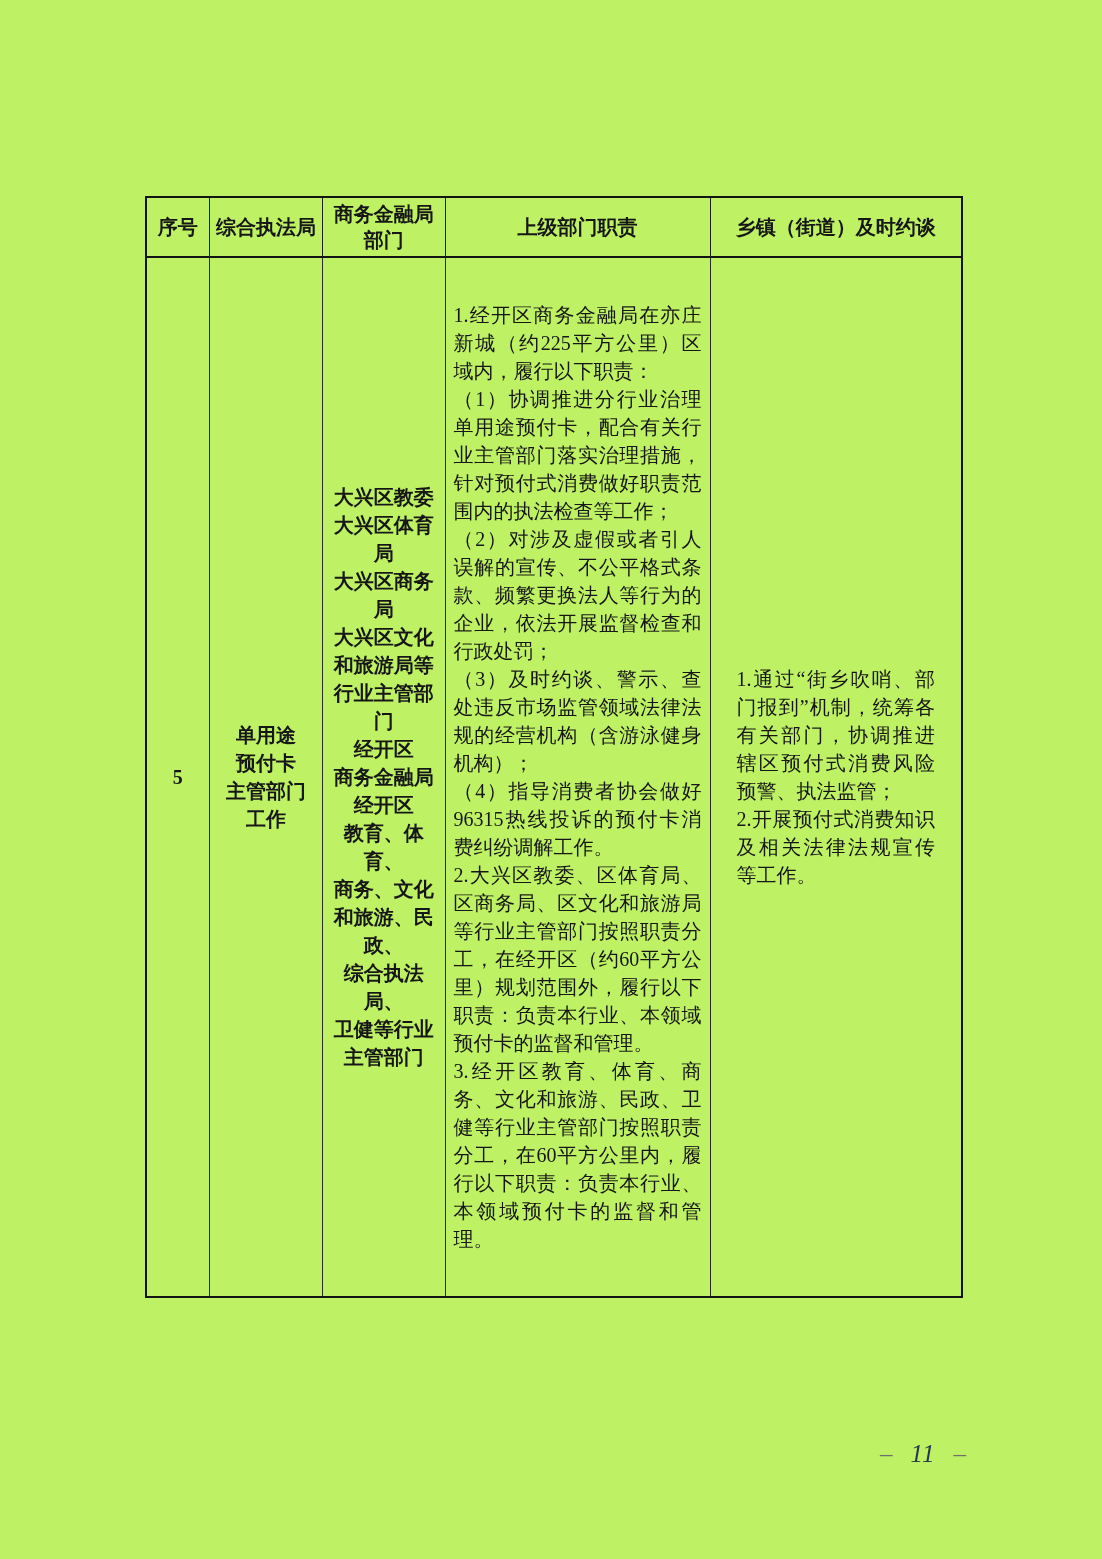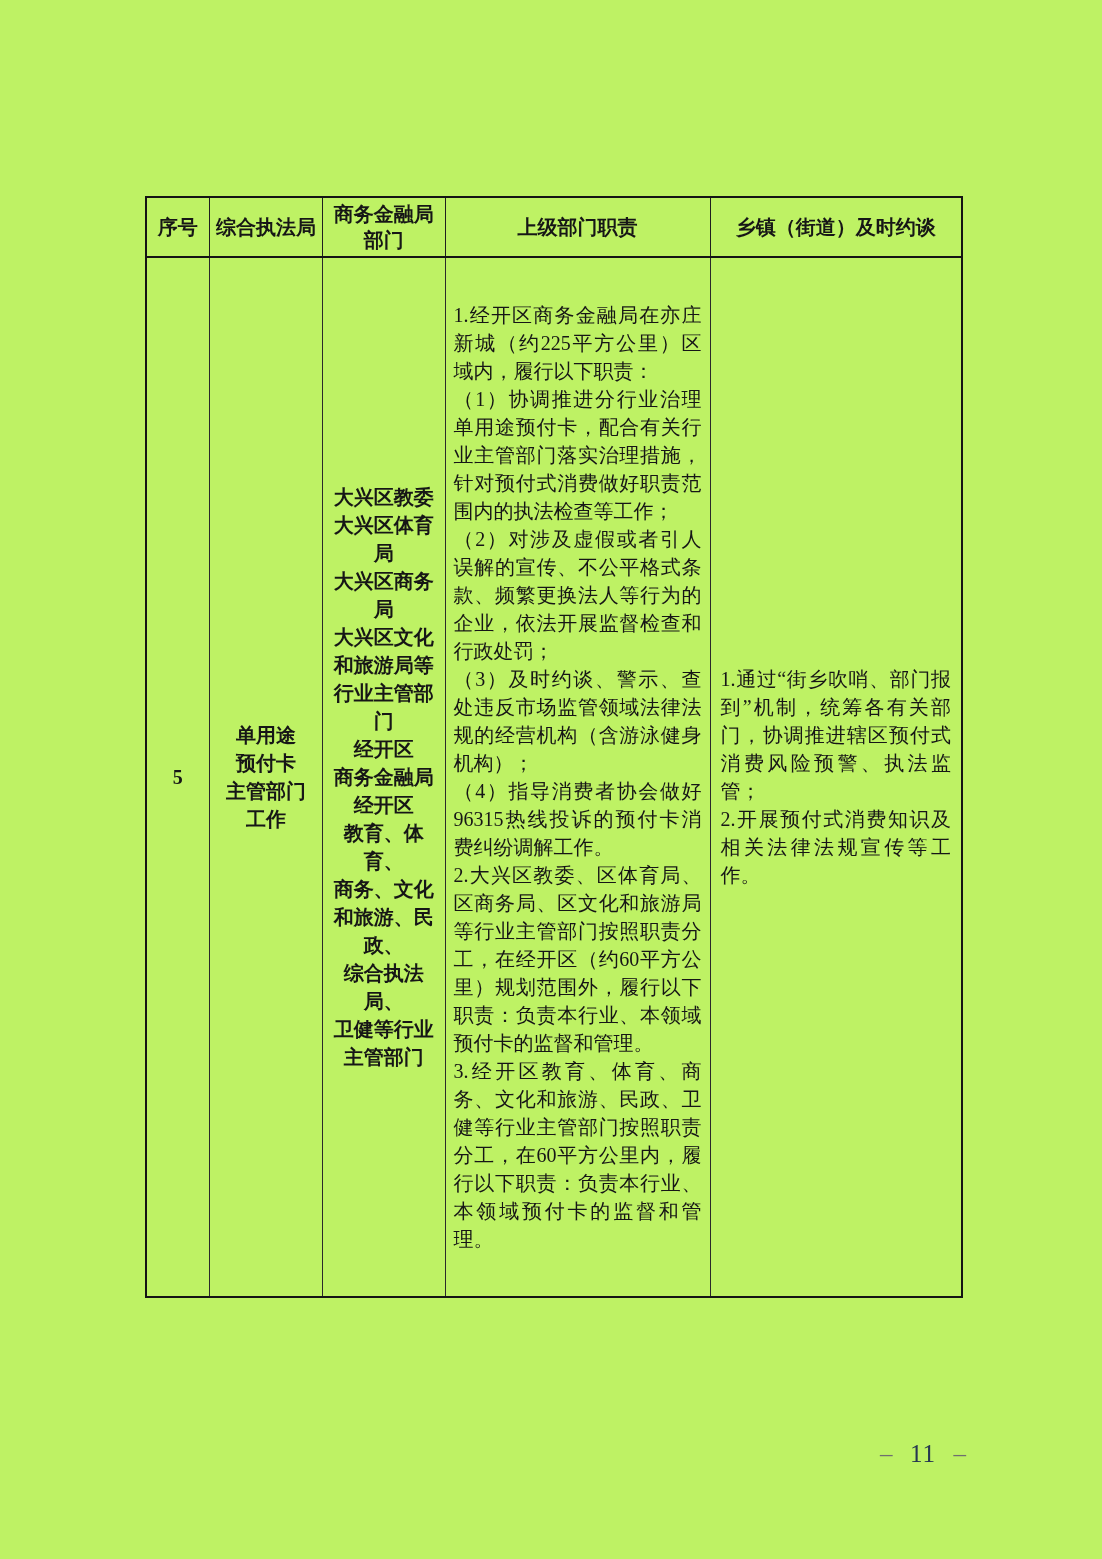--- a/index.html
+++ b/index.html
@@ -47,34 +47,34 @@
     text-align: center;
     white-space: pre-line;
     padding: 0 2px;
     font-weight: bold;
   }
   .cell-justify {
     text-align: justify;
     white-space: pre-line;
     padding: 0 8px;
   }
-  td.cell-township { padding: 0 10px; }
+  td.cell-township { padding: 0 26px; }
   .page-number {
     position: absolute;
     top: 1440px;
     left: 880px;
     width: 86px;
     display: flex;
     justify-content: space-between;
     align-items: center;
     font-family: "Liberation Serif", "DejaVu Serif", serif;
     font-size: 25px;
   }
   .page-number .dash { color: #6f6f6f; }
-  .page-number .num { color: #263751; letter-spacing: 1px; }
+  .page-number .num { color: #263751; letter-spacing: 1px; font-style: italic; }
 </style>
 </head>
 <body>
 
 <div class="page">
 
   <table class="doc-table">
     <colgroup>
       <col style="width:63px">
       <col style="width:113px">

